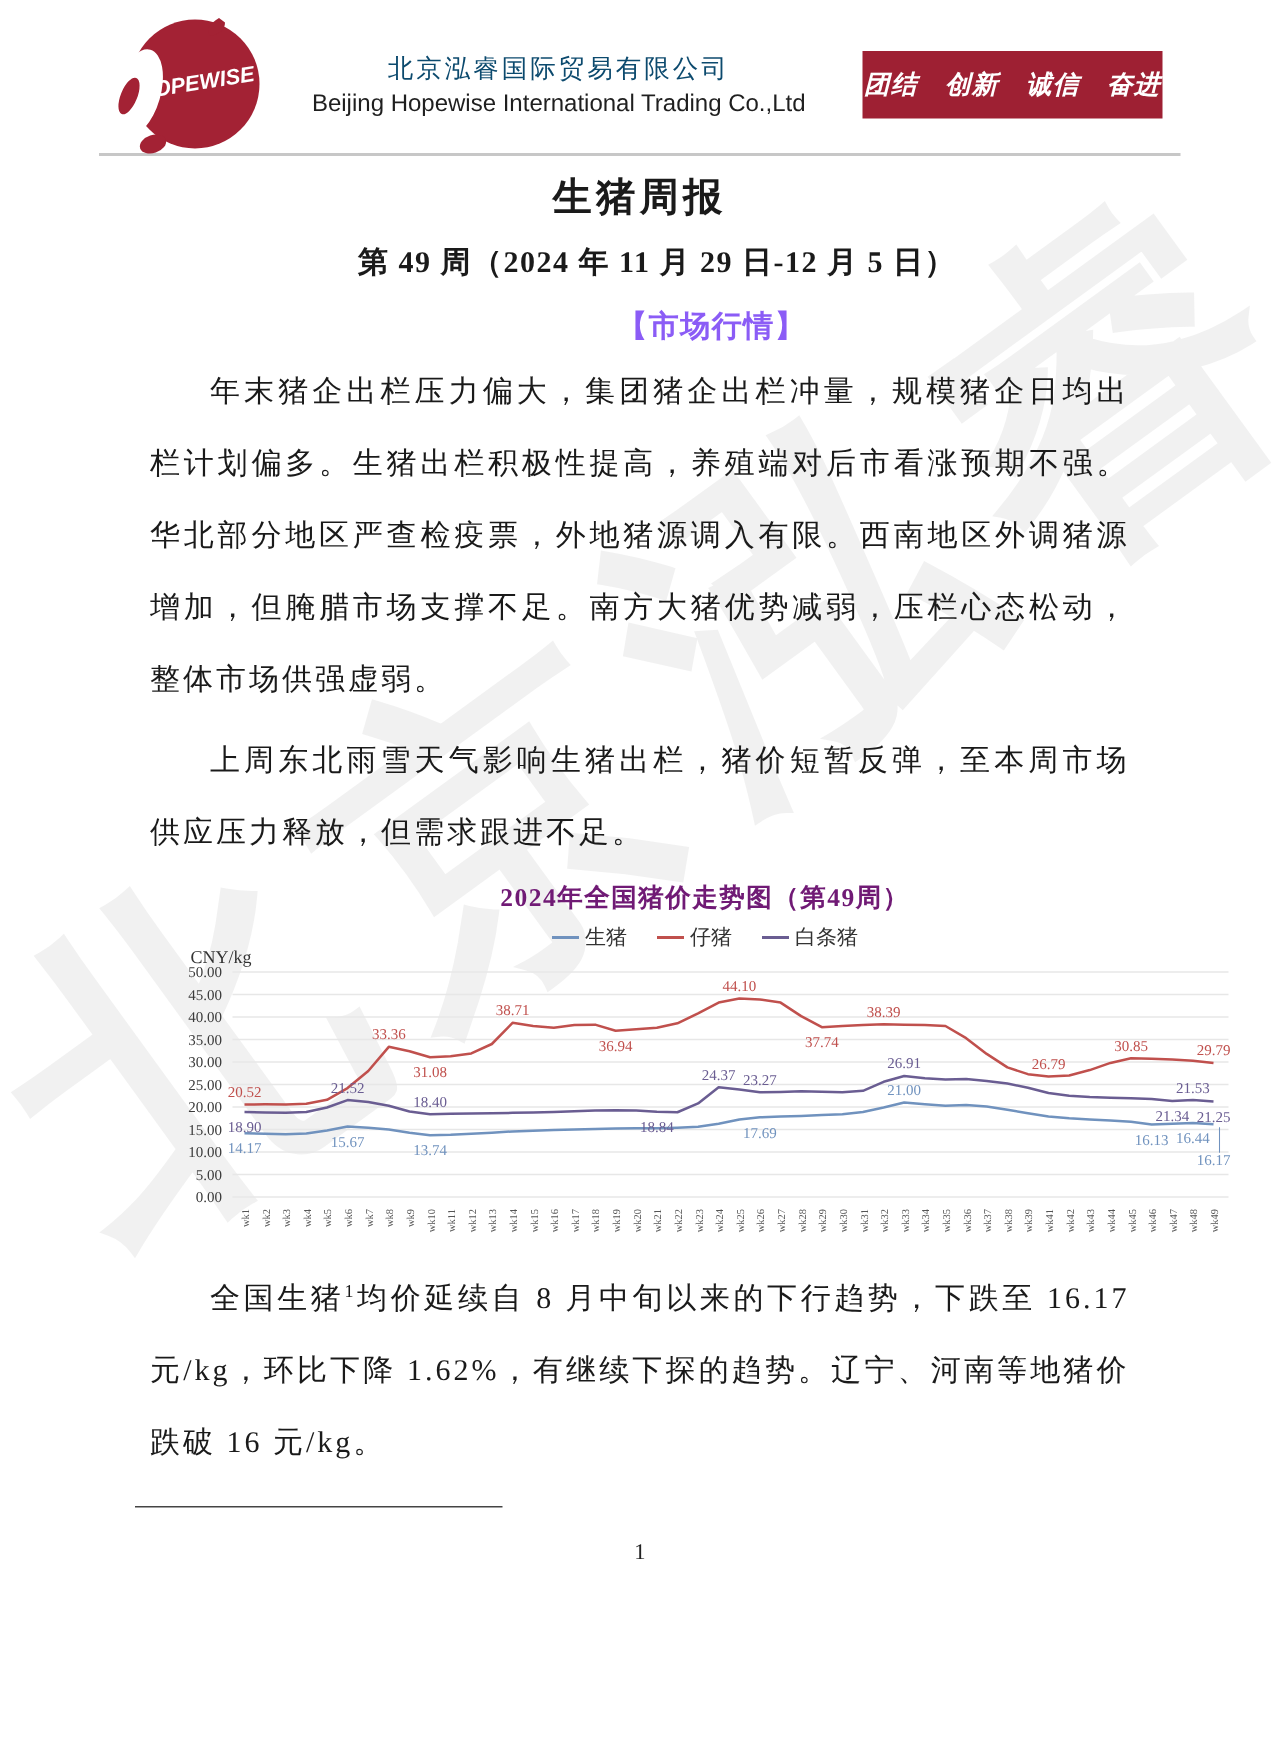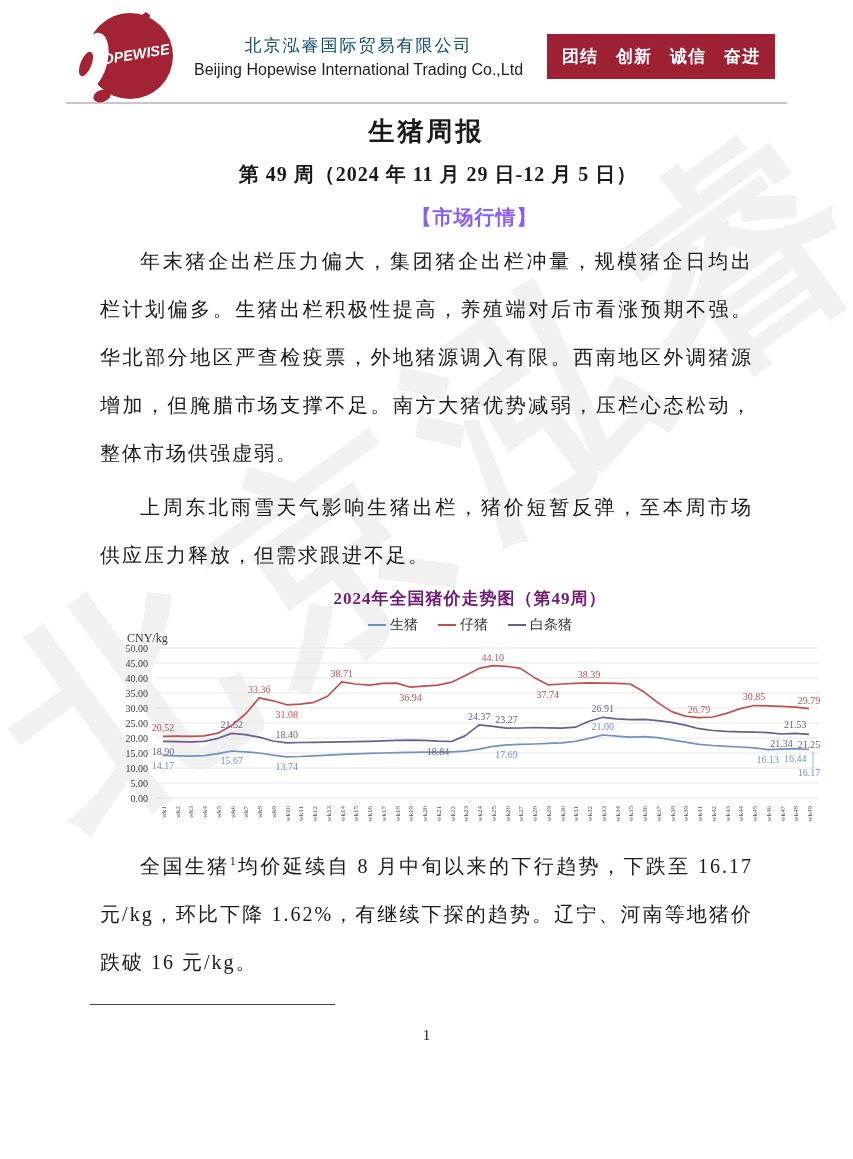--- a/index.html
+++ b/index.html
@@ -10,21 +10,21 @@
     transform:rotate(-36deg);white-space:nowrap;pointer-events:none;z-index:0;}
   .content{position:relative;z-index:1;}
 
   
   .hdr{display:flex;align-items:center;padding:12px 78px 0 76px;height:100px;box-sizing:border-box;}
   .logo{width:100px;height:97px;flex:0 0 auto;}
   .names{flex:1;text-align:center;padding-right:6px;}
   .company-cn{font-size:17px;letter-spacing:2px;color:#0c4a6e;font-family:Liberation Mono, monospace;}
   .company-en{font-size:16px;color:#1f1f1f;margin-top:4px;font-family:Liberation Sans, sans-serif;}
   .banner{flex:0 0 auto;background:#9E2033;color:#fff;font-weight:bold;font-size:17px;
-    padding:11px 15px;letter-spacing:1px;font-family:"Liberation Sans","DejaVu Sans",sans-serif;white-space:nowrap;}
+    padding:11px 1px;letter-spacing:1px;font-family:"Liberation Sans","DejaVu Sans",sans-serif;white-space:nowrap;font-style:italic;}
   .hdr-rule{border:none;border-top:2px solid #c7c7c7;margin:2px 66px 0 66px;}
 
   
   h1.title{margin:10px 0 0;text-align:center;font-size:26px;letter-spacing:3px;font-weight:bold;}
   h2.subtitle{margin:12px 0 0;text-align:center;font-size:20px;font-weight:bold;letter-spacing:1px;padding-left:23px;}
   .section-heading{margin:16px 0 0 96px;color:#8b5cf6;font-size:20px;font-weight:bold;letter-spacing:1px;text-align:center;}
 
   
   p.body-para{margin:6px 100px 0 100px;font-size:20px;line-height:2.4;letter-spacing:2px;
     text-indent:2em;text-align:justify;}

